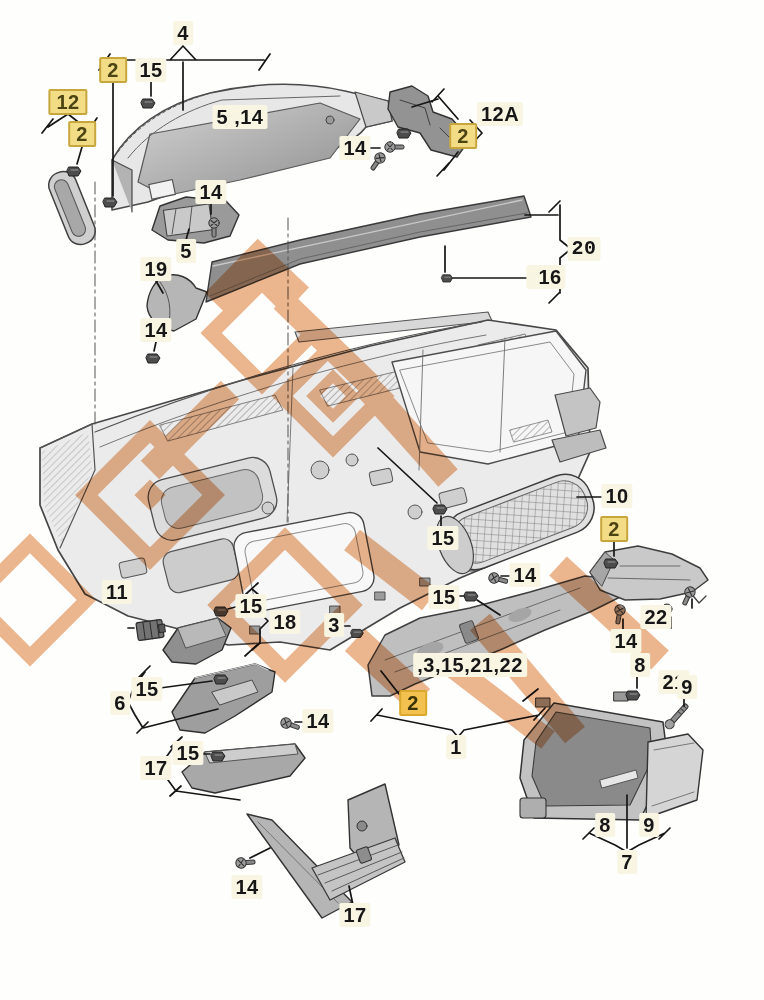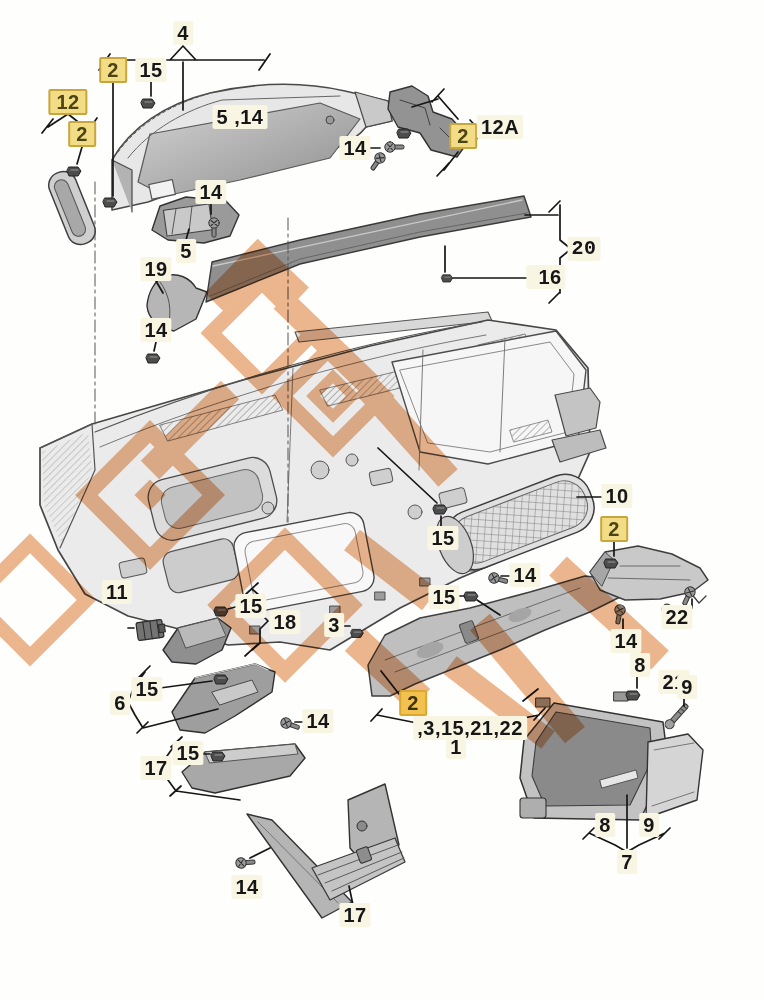--- a/index.html
+++ b/index.html
@@ -320,50 +320,50 @@
 </svg>
 
 <div id="labels">
       <div class="lbl" style="left: 183px; top: 33px;">4</div>
       <div class="lbl hl-y" style="left: 113px; top: 70px;">2</div>
       <div class="lbl" style="left: 151px; top: 70px;">15</div>
       <div class="lbl" style="left: 240px; top: 71px; margin-top: 46px;">5 ,14</div>
       <div class="lbl hl-y" style="left: 68px; top: 102px;">12</div>
       <div class="lbl hl-y" style="left: 82px; top: 134px;">2</div>
       <div class="lbl hl-y" style="left: 463px; top: 136px;">2</div>
-      <div class="lbl" style="left: 500px; top: 127px;">12A</div>
+      <div class="lbl" style="left: 500px; top: 114px;">12A</div>
       <div class="lbl" style="left: 355px; top: 148px;">14</div>
       <div class="lbl" style="left: 211px; top: 192px;">14</div>
       <div class="lbl" style="left: 186px; top: 251px;">5</div>
       <div class="lbl" style="left: 156px; top: 269px;">19</div>
       <div class="lbl" style="left: 584px; top: 249px; font-family: Liberation Mono, monospace;">20</div>
       <div class="lbl" style="left: 546px; top: 277px; padding-left: 12px;">16</div>
       <div class="lbl" style="left: 156px; top: 330px;">14</div>
       <div class="lbl" style="left: 617px; top: 496px; text-align: center;">10</div>
       <div class="lbl hl-y" style="left: 614px; top: 529px;">2</div>
       <div class="lbl" style="left: 443px; top: 538px;">15</div>
       <div class="lbl" style="left: 525px; top: 575px;">14</div>
       <div class="lbl" style="left: 444px; top: 597px;">15</div>
-      <div class="lbl" style="left: 677px; top: 617px;">22</div>
+      <div class="lbl" style="left: 656px; top: 617px;">22</div>
       <div class="lbl" style="left: 674px; top: 651px; margin-top: 31px;">21</div>
       <div class="lbl" style="left: 626px; top: 641px;">14</div>
       <div class="lbl" style="left: 640px; top: 665px;">8</div>
       <div class="lbl" style="left: 687px; top: 687px;">9</div>
       <div class="lbl" style="left: 117px; top: 592px;">11</div>
       <div class="lbl" style="left: 251px; top: 606px;">15</div>
       <div class="lbl" style="left: 285px; top: 622px;">18</div>
       <div class="lbl" style="left: 334px; top: 625px;">3</div>
       <div class="lbl" style="left: 147px; top: 689px;">15</div>
       <div class="lbl" style="left: 120px; top: 703px;">6</div>
       <div class="lbl" style="left: 318px; top: 721px;">14</div>
       <div class="lbl" style="left: 188px; top: 753px;">15</div>
       <div class="lbl" style="left: 156px; top: 768px;">17</div>
       <div class="lbl" style="left: 247px; top: 887px;">14</div>
       <div class="lbl" style="left: 355px; top: 915px;">17</div>
       <div class="lbl hl-o" style="left: 413px; top: 703px;">2</div>
-      <div class="lbl" style="left: 470px; top: 728px;">,3,15,21,22</div>
+      <div class="lbl" style="left: 470px; top: 665px;">,3,15,21,22</div>
       <div class="lbl" style="left: 456px; top: 747px;">1</div>
       <div class="lbl" style="left: 605px; top: 825px;">8</div>
       <div class="lbl" style="left: 649px; top: 825px;">9</div>
       <div class="lbl" style="left: 627px; top: 862px;">7</div>
     </div>
 
 </div>
 
 </body></html>

